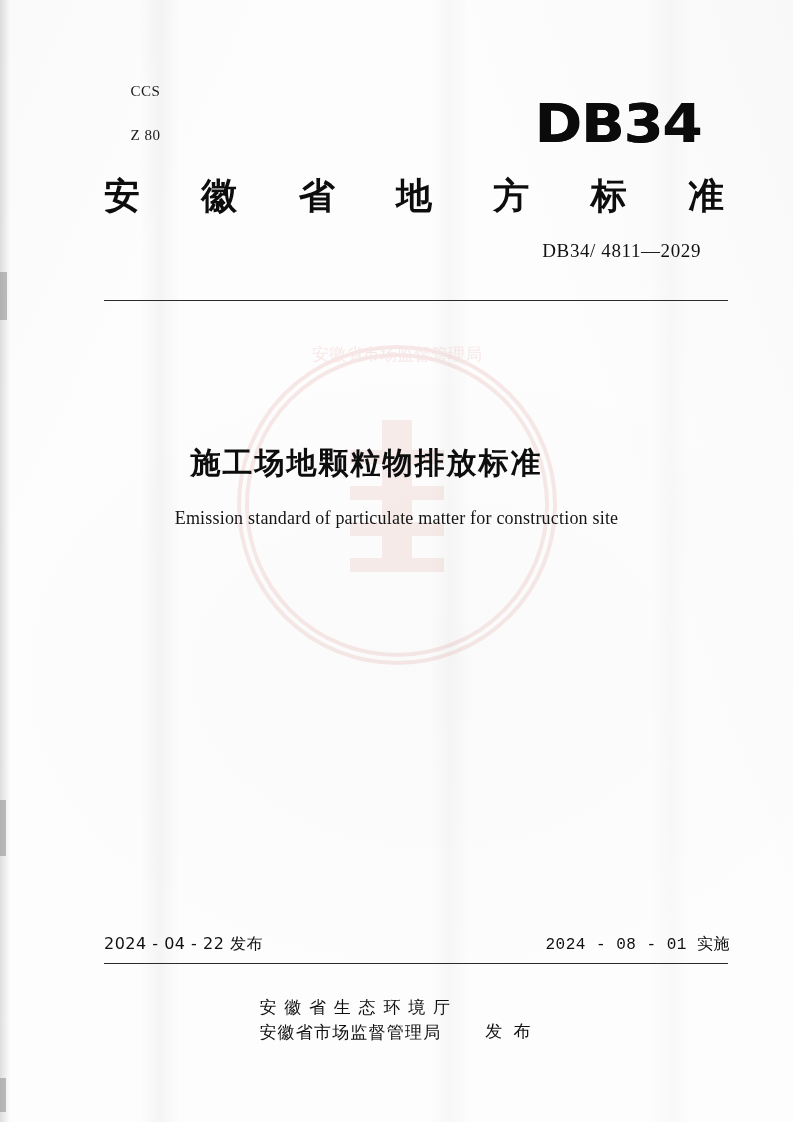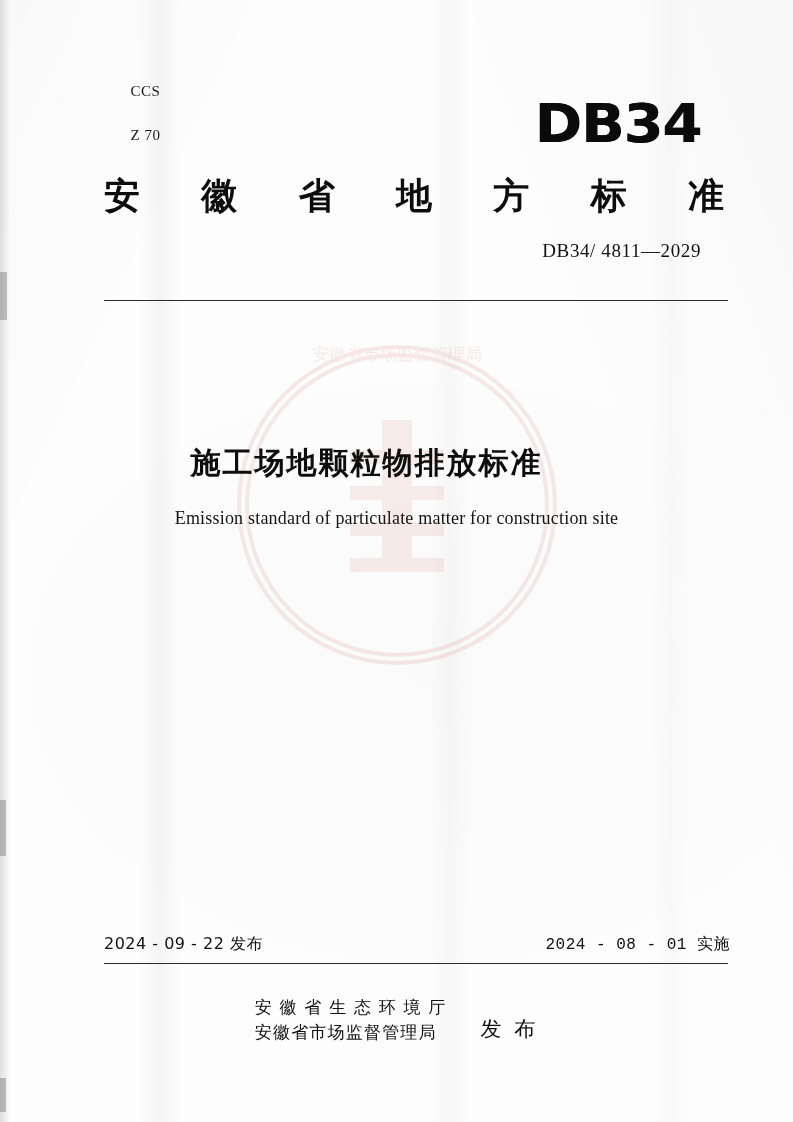--- a/index.html
+++ b/index.html
@@ -188,21 +188,21 @@
     font-family: "DejaVu Sans", sans-serif;
     color: #101010;
   }
   .issuer-names {
     font-size: 17px;
     line-height: 25px;
     letter-spacing: 1.2px;
     text-align: left;
   }
   .issuer-verb {
-    font-size: 21px;
+    font-size: 17px;
     letter-spacing: 3px;
     padding-bottom: 2px;
   }
 </style>
 </head>
 <body>
 
 <div class="page">
 
   <div class="scan-edge-left"></div>
@@ -227,21 +227,21 @@
         <rect x="150" y="120" width="30" height="150"></rect>
       </g>
       <text x="165" y="60" text-anchor="middle" fill="#c0352b" font-size="17" font-family="'DejaVu Sans', sans-serif">安徽省市场监督管理局</text>
     </svg>
   </div>
 
   <div class="ics-block">
     <div class="ics-line">
       <span>CCS</span>
       <span style="display:inline-block;width:10px"></span>
-      <span>Z 70</span>
+      <span>Z 80</span>
     </div>
   </div>
 
   <div class="db-logo">DB34</div>
 
   <div class="province-title">
     <span>安</span>
     <span>徽</span>
     <span>省</span>
     <span>地</span>
@@ -250,21 +250,21 @@
     <span>准</span>
   </div>
 
   <div class="std-number">DB34/ 4811—2029</div>
 
   <div class="rule"></div>
 
   <div class="title-cn">施工场地颗粒物排放标准</div>
   <div class="title-en">Emission standard of particulate matter for construction site</div>
 
-  <div class="date-left">2024 - 09 - 22 发布</div>
+  <div class="date-left">2024 - 04 - 22 发布</div>
   <div class="date-right">2024 - 08 - 01 实施</div>
   <div class="bottom-rule"></div>
 
   <div class="issuer">
     <div class="issuer-names">
       <div>安 徽 省 生 态 环 境 厅</div>
       <div>安徽省市场监督管理局</div>
     </div>
     <div class="issuer-verb">发 布</div>
   </div>

